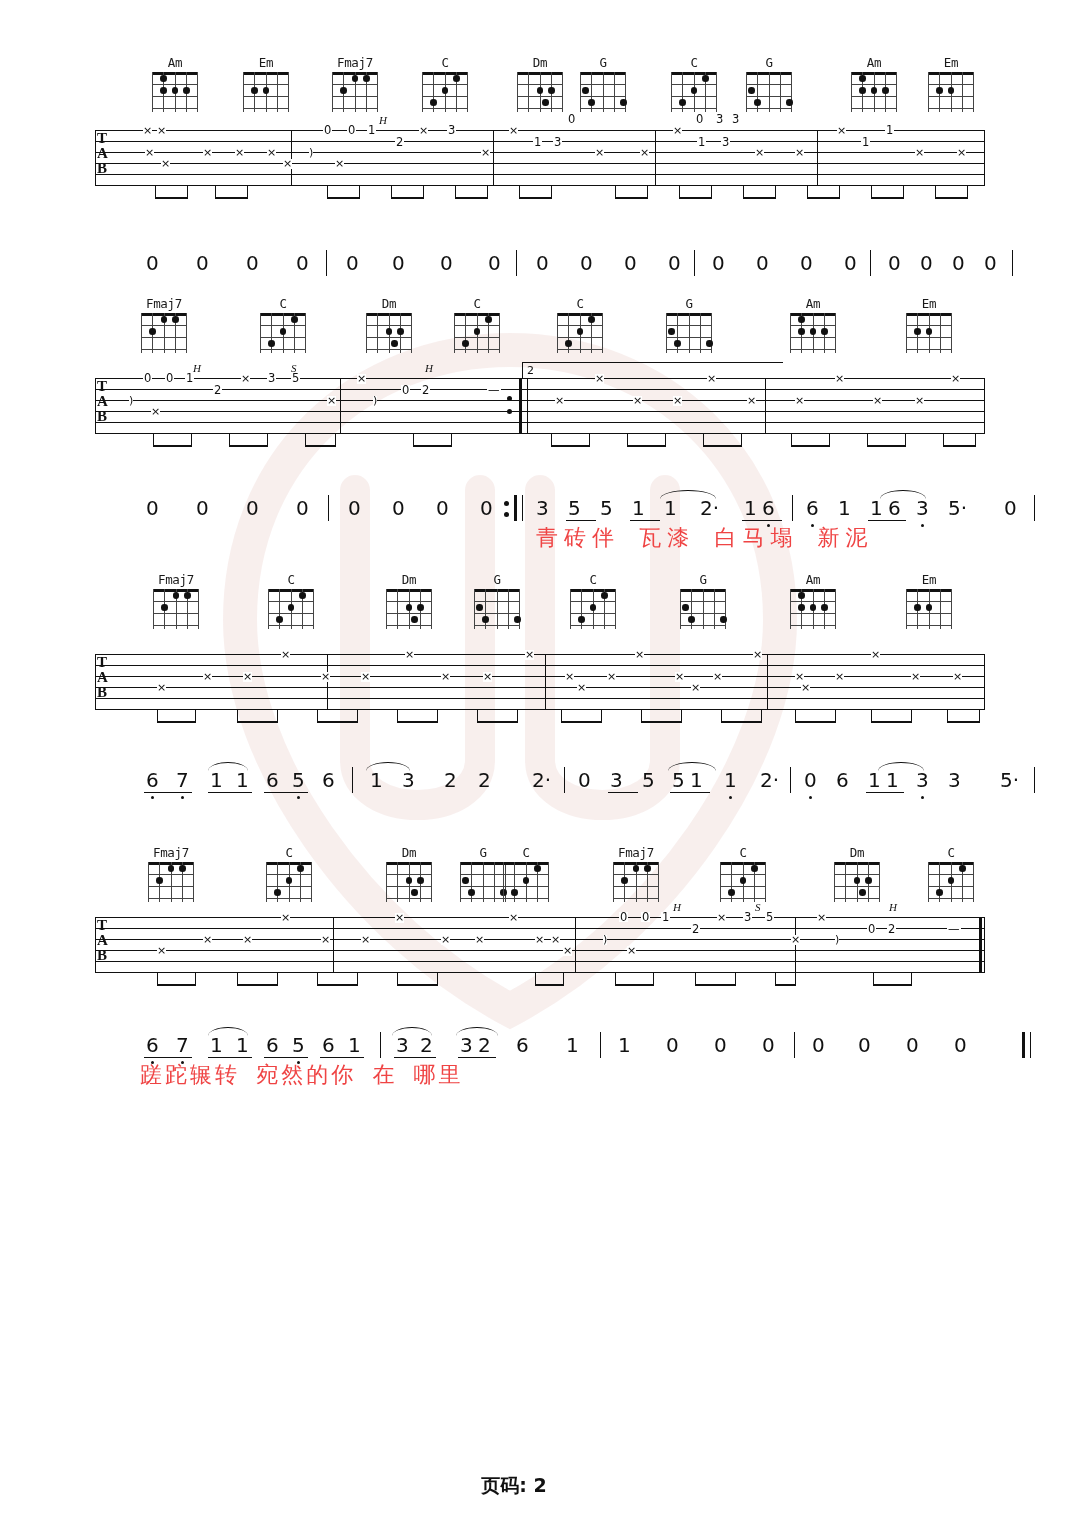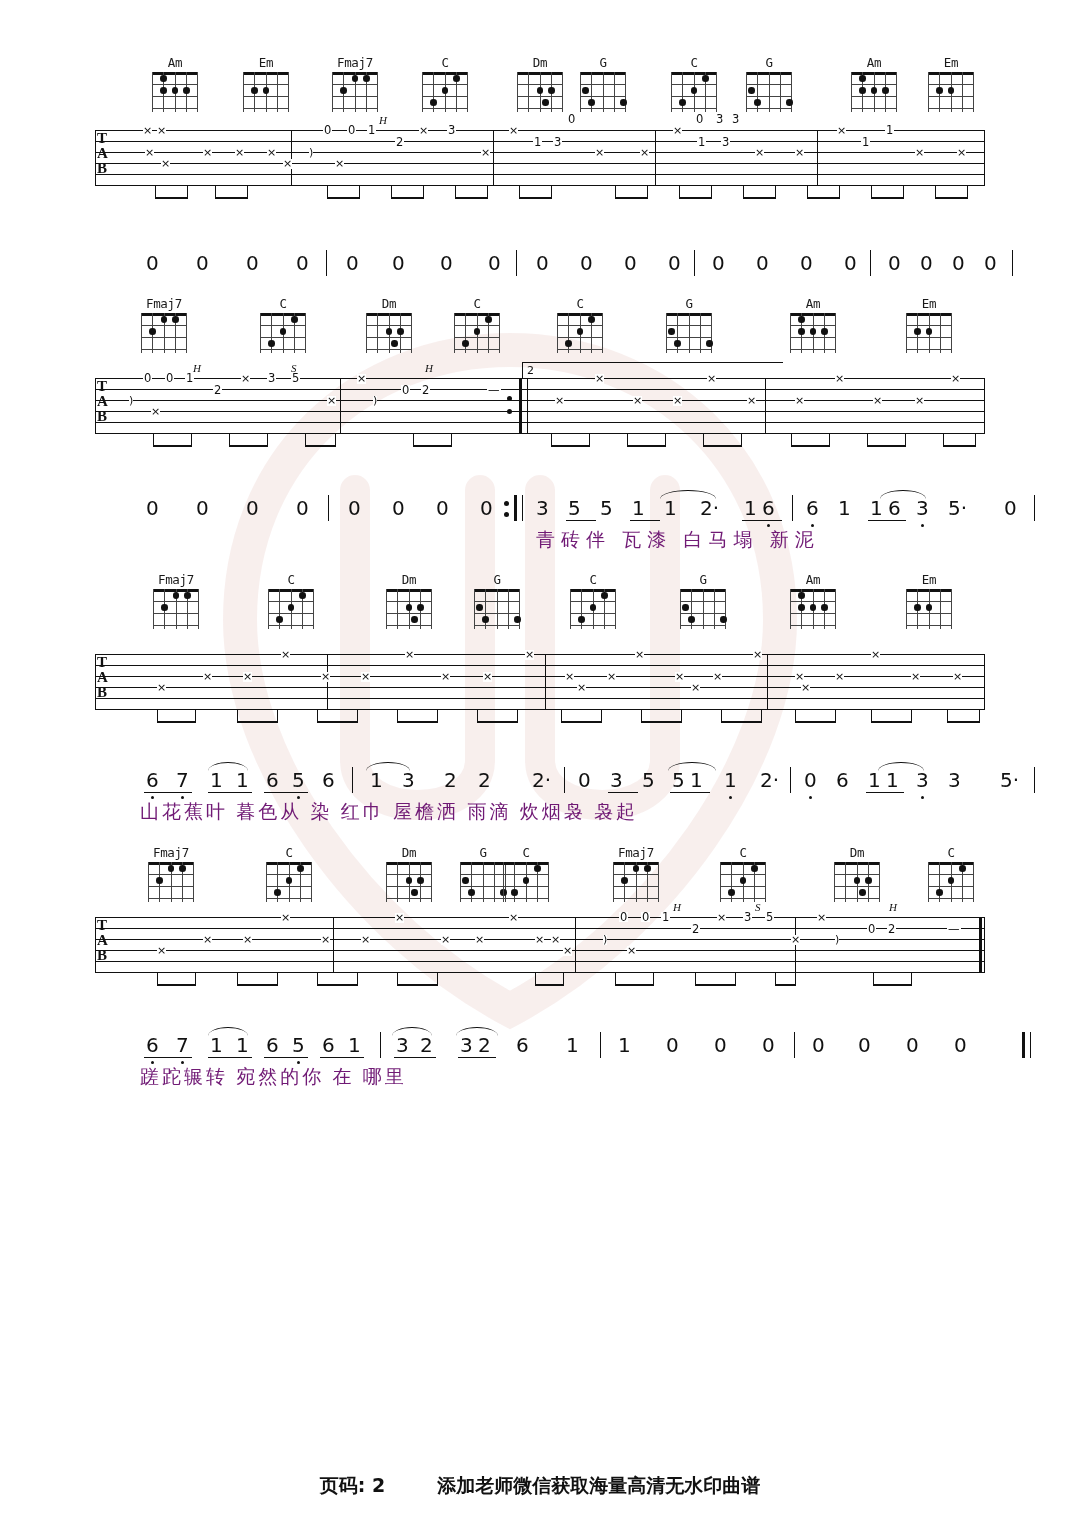--- a/index.html
+++ b/index.html
@@ -63,22 +63,22 @@
   .jrow { position:absolute; left:0; width:1080px; }
   .jn {
     position:absolute; font-family:"DejaVu Sans", sans-serif; font-size:20px;
     color:#111; line-height:20px;
   }
   .jund { position:absolute; height:1.4px; background:#111; }
   .jdot { position:absolute; width:3px; height:3px; border-radius:50%; background:#111; }
   .jbar { position:absolute; width:1.3px; background:#111; }
   .jtie { position:absolute; border-top:1.3px solid #111; border-radius:50%/100% 100% 0 0; height:8px; }
   .lyr {
-    position:absolute; font-family:Liberation Sans, sans-serif; font-size:19px;
-    color:#701a75; white-space:nowrap; line-height:20px;
+    position:absolute; font-family:Liberation Mono, monospace; font-size:22px;
+    color:#ef4444; white-space:nowrap; line-height:20px;
   }
 
   .repeat-dots { position:absolute; }
   .repeat-dots .d { position:absolute; width:5px; height:5px; border-radius:50%; background:#111; }
 
   
   .footer {
     position:absolute; left:0; top:1466px; width:1080px; height:40px;
     display:flex; align-items:center; justify-content:center;
     font-family:"DejaVu Sans", sans-serif; font-weight:bold; font-size:19px; color:#111;
@@ -951,21 +951,20 @@
       <div class="jn" style="left:868px;">1</div>
       <div class="jn" style="left:886px;">1</div>
       <div class="jund" style="left:866px; top:22px; width:38px;"></div>
       <div class="jn" style="left:916px;">3</div>
       <div class="jtie" style="left:878px; top:-8px; width:46px;"></div>
       <div class="jdot" style="left:921px; top:26px;"></div>
       <div class="jn" style="left:948px;">3</div>
       <div class="jn" style="left:1000px;">5·</div>
       <div class="jbar" style="left:1034px; top:-3px; height:26px;"></div>
 
-      <div class="lyr" style="left:140px; top:32px; letter-spacing:3px;">山花蕉叶 暮色从   染   红巾       屋檐洒 雨滴       炊烟袅 袅起</div>
     </div>
   </div>
 
   <div class="system" style="top:845px; height:265px;">
     <div class="chordrow">
       <div class="chord" style="left:140px;">
         <div class="nm">Fmaj7</div>
         <div class="grid">
             <div class="nut"></div>
           <div class="vline" style="left:0;"></div>
@@ -1245,16 +1244,15 @@
 
       <div class="lyr" style="left:140px; top:32px; letter-spacing:3px;">蹉跎辗转 宛然的你 在    哪里</div>
     </div>
   </div>
 
   <div class="footer">
     <span class="f2">
       <span>页码:</span>
       <span>2</span>
     </span>
-    <span>添加老师微信获取海量高清无水印曲谱</span>
   </div>
 
 </div>
 
 </body></html>

